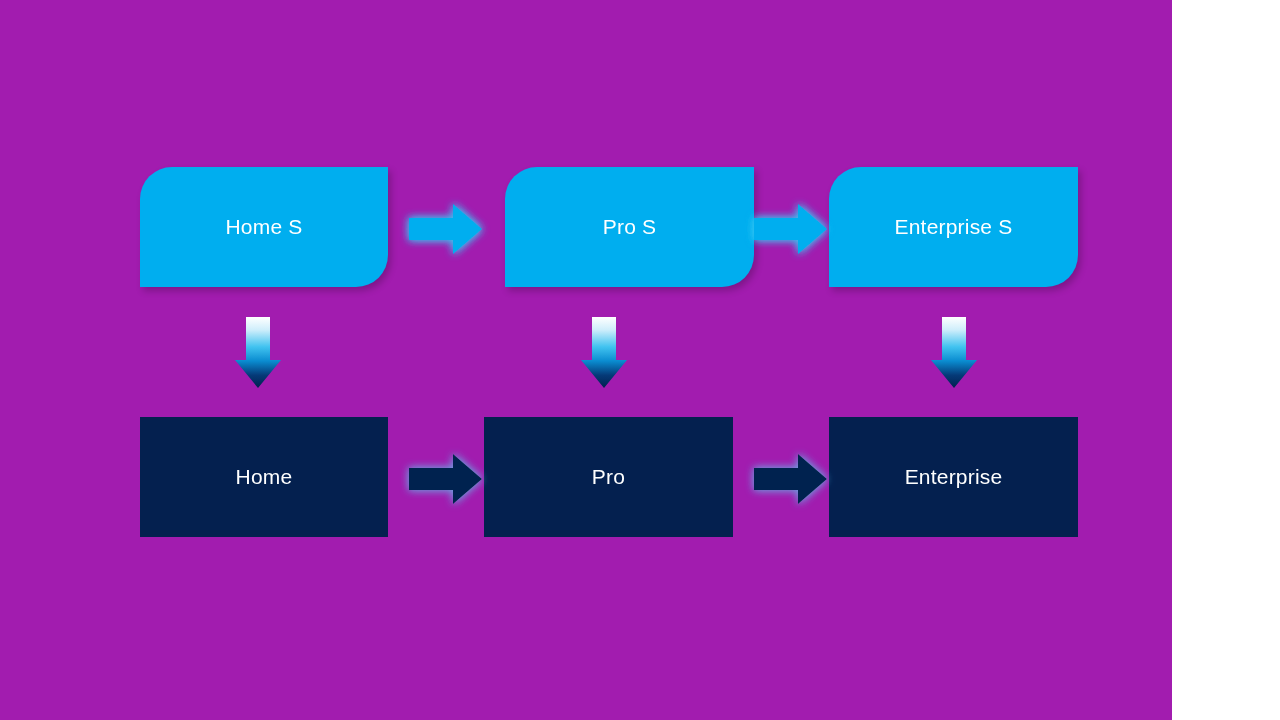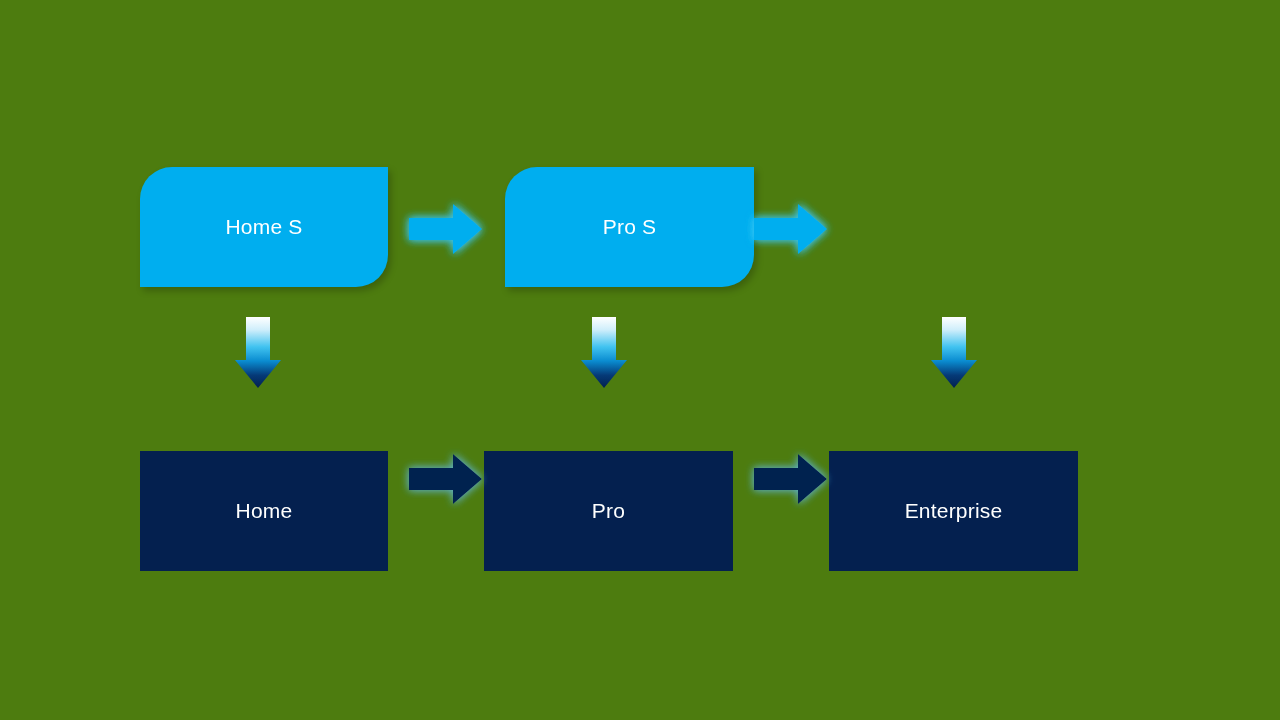--- a/index.html
+++ b/index.html
@@ -13,23 +13,23 @@
     height: 720px;
     position: relative;
     overflow: hidden;
     font-family: "Liberation Sans", "DejaVu Sans", sans-serif;
   }
 
   #canvas {
     position: absolute;
     left: 0;
     top: 0;
-    width: 1280px;
+    width: 1172px;
     height: 720px;
-    background: #4d7c0f;
+    background: #a21caf;
   }
 
   
   .node {
     position: absolute;
     display: flex;
     align-items: center;
     justify-content: center;
     box-sizing: border-box;
     text-align: center;
@@ -49,21 +49,20 @@
   .node.tier-top {
     background: #00AEEF;
     border-radius: 32px 0 32px 0;
     box-shadow: 3px 4px 7px rgba(0, 0, 0, 0.22);
   }
 
   
   .node.tier-bottom {
     background: #04204F;
     border-radius: 0;
-    margin-top: 34px;
   }
 
   
   .arrow {
     position: absolute;
     pointer-events: none;
   }
   .arrow svg {
     display: block;
     overflow: visible;
@@ -112,20 +111,23 @@
   </svg>
 
   <div class="node tier-top" style="left: 140px; top: 167px; width: 248px; height: 120px; background: rgb(0, 174, 239);">
     <span class="node-label">Home S</span>
   </div>
 
   <div class="node tier-top" style="left: 484px; top: 167px; width: 249px; height: 120px; background: rgb(0, 174, 239); margin-left: 21px;">
     <span class="node-label">Pro S</span>
   </div>
 
+  <div class="node tier-top" style="left: 829px; top: 167px; width: 249px; height: 120px; background: rgb(0, 174, 239);">
+    <span class="node-label">Enterprise S</span>
+  </div>
 
   <div class="arrow" style="left: 409px; top: 203px; width: 74px; height: 52px;">
     <svg viewBox="0 0 74 52" width="74" height="52">
       <polygon points="0,15 44,15 44,1 73,26 44,51 44,37 0,37" fill="#00AEEF" filter="url(#glowCyan)"></polygon>
     </svg>
   </div>
 
   <div class="arrow" style="left: 754px; top: 203px; width: 74px; height: 52px;">
     <svg viewBox="0 0 74 52" width="74" height="52">
       <polygon points="0,15 44,15 44,1 73,26 44,51 44,37 0,37" fill="#00AEEF" filter="url(#glowCyan)"></polygon>

